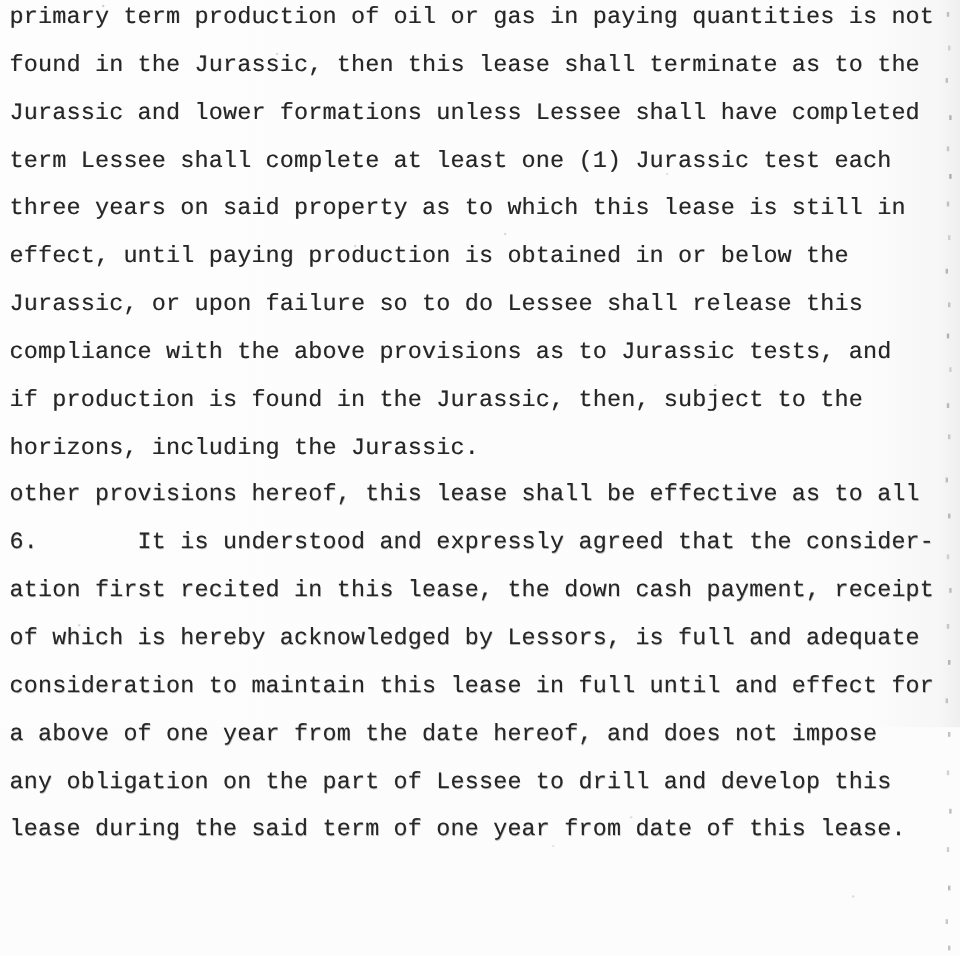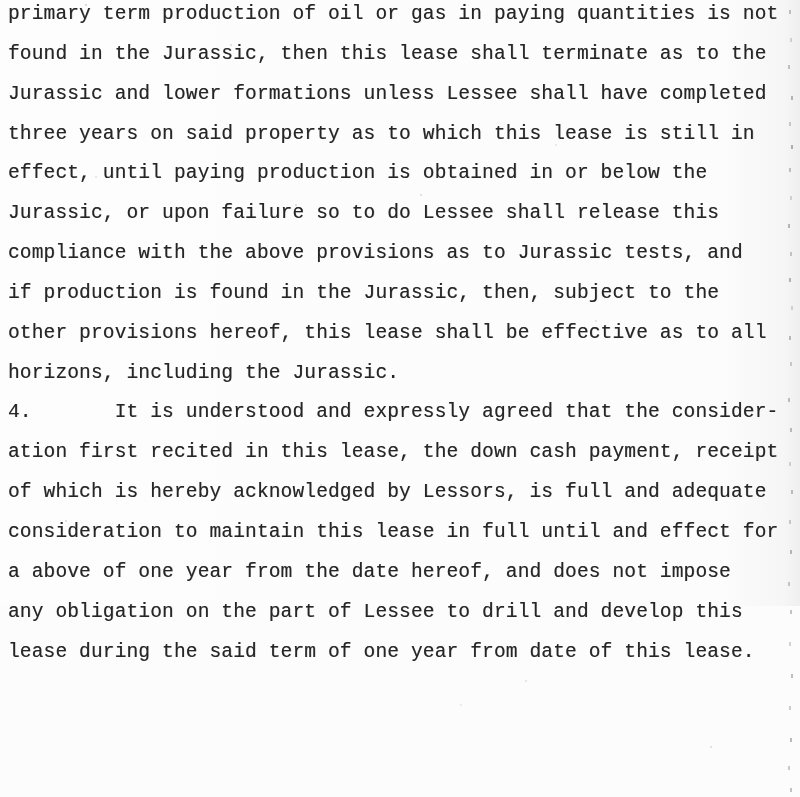--- a/index.html
+++ b/index.html
@@ -95,28 +95,29 @@
   }
 </style>
 </head>
 <body>
 
 <div class="scan-page">
   <div class="text-block">
     <div class="doc-line">primary term production of oil or gas in paying quantities is not</div>
     <div class="doc-line">found in the Jurassic, then this lease shall terminate as to the</div>
     <div class="doc-line">Jurassic and lower formations unless Lessee shall have completed</div>
+    <div class="doc-line">term Lessee shall complete at least one (1) Jurassic test each</div>
     <div class="doc-line">three years on said property as to which this lease is still in</div>
     <div class="doc-line">effect, until paying production is obtained in or below the</div>
     <div class="doc-line">Jurassic, or upon failure so to do Lessee shall release this</div>
     <div class="doc-line">compliance with the above provisions as to Jurassic tests, and</div>
     <div class="doc-line">if production is found in the Jurassic, then, subject to the</div>
+    <div class="doc-line">horizons, including the Jurassic.</div>
     <div class="doc-line">other provisions hereof, this lease shall be effective as to all</div>
-    <div class="doc-line">horizons, including the Jurassic.</div>
-    <div class="doc-line">4.       It is understood and expressly agreed that the consider-</div>
+    <div class="doc-line">6.       It is understood and expressly agreed that the consider-</div>
     <div class="doc-line">ation first recited in this lease, the down cash payment, receipt</div>
     <div class="doc-line">of which is hereby acknowledged by Lessors, is full and adequate</div>
     <div class="doc-line">consideration to maintain this lease in full until and effect for</div>
     <div class="doc-line">a above of one year from the date hereof, and does not impose</div>
     <div class="doc-line">any obligation on the part of Lessee to drill and develop this</div>
     <div class="doc-line">lease during the said term of one year from date of this lease.</div>
   </div>
   <div class="edge-noise"></div>
   <div class="dust-noise"></div>
 </div>

